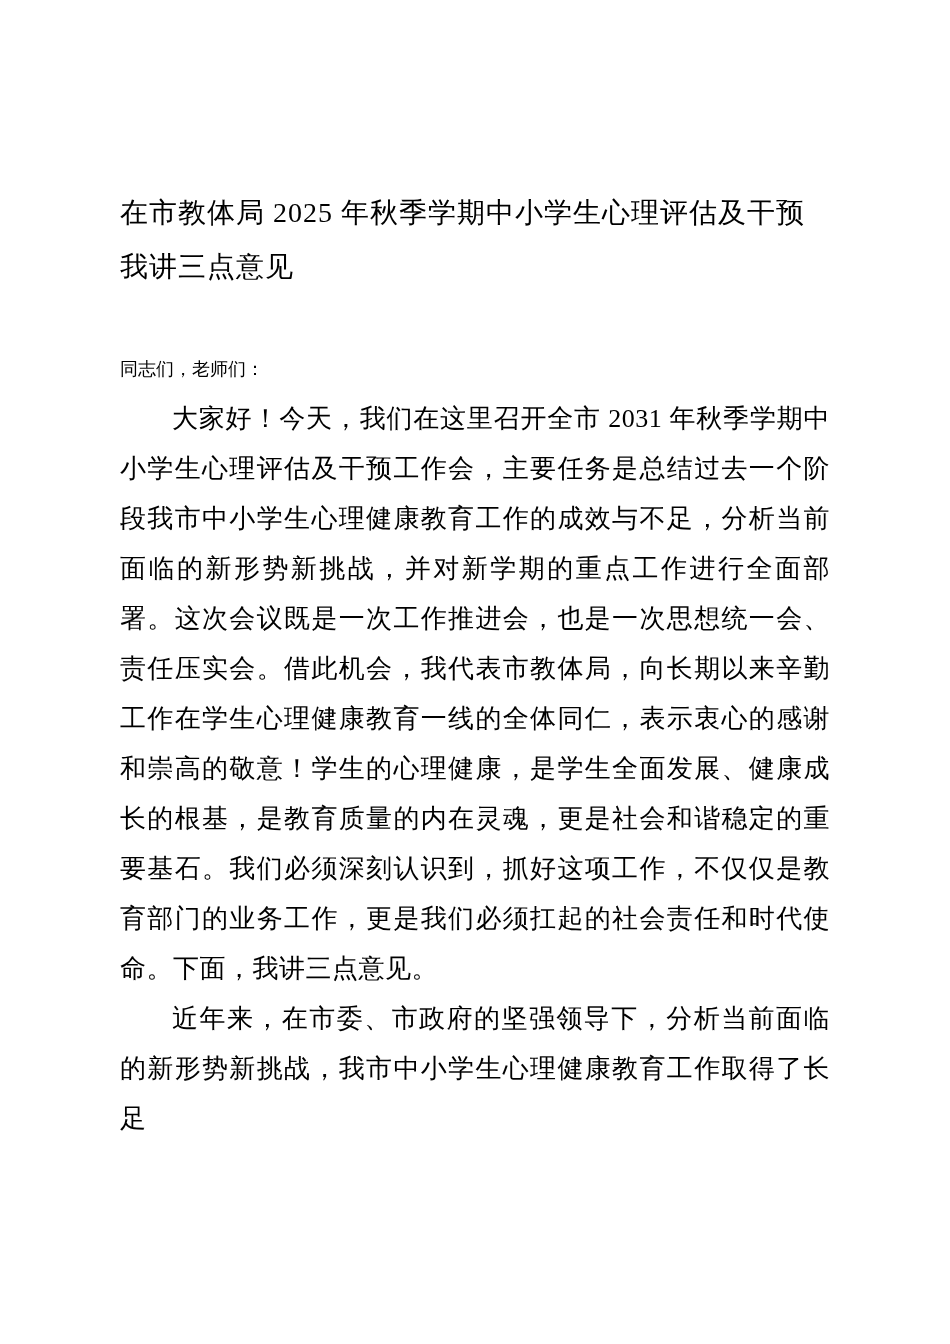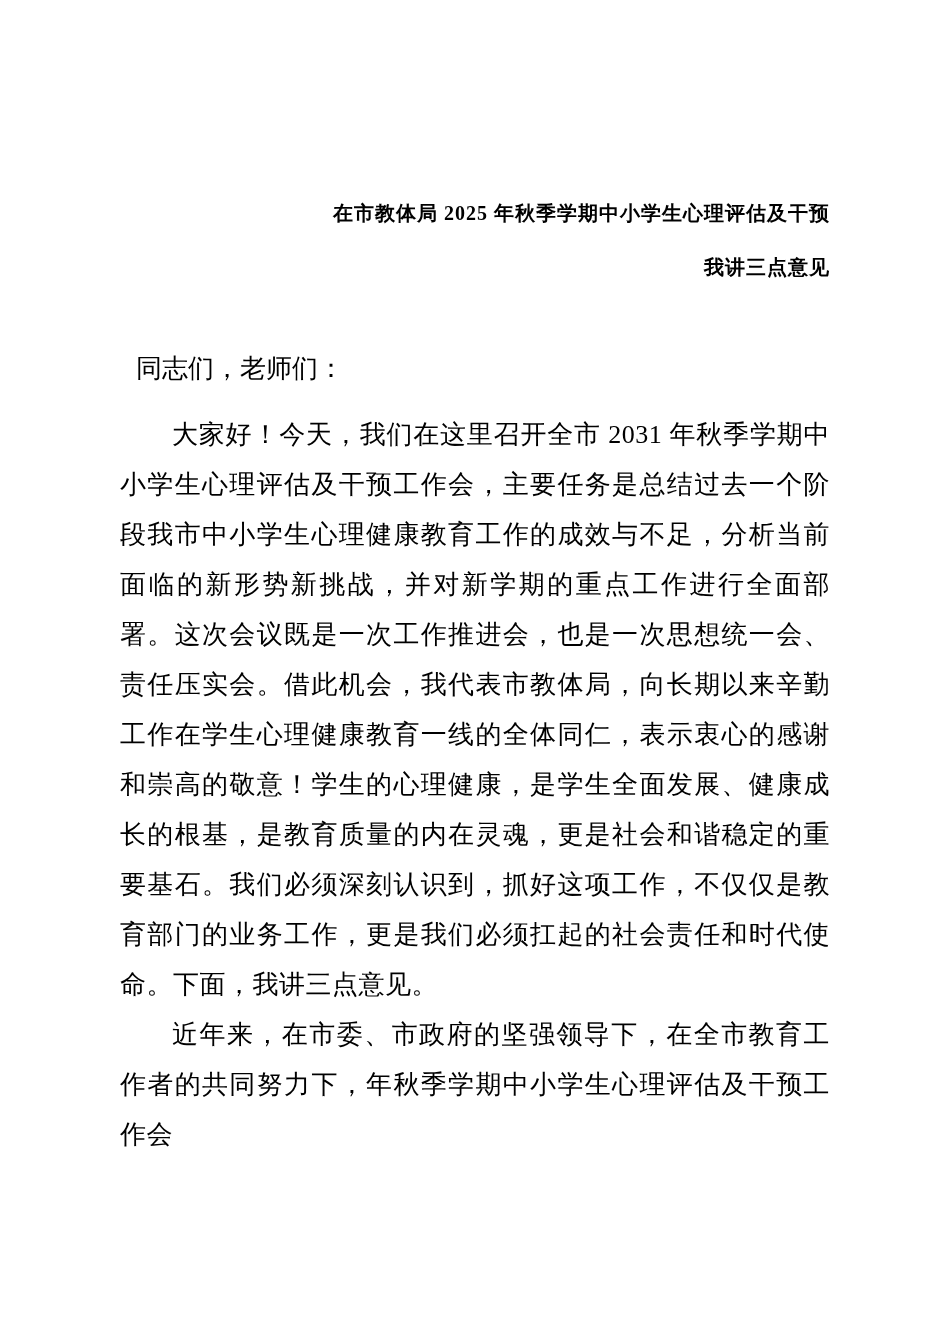--- a/index.html
+++ b/index.html
@@ -13,31 +13,31 @@
     height: 1344px;
     margin: 0 auto;
     background: #ffffff;
     box-sizing: border-box;
     padding: 186px 120px 0 120px;
     font-family: "Liberation Serif", "DejaVu Serif", serif;
     color: #000000;
     overflow: hidden;
   }
   .doc-title {
-    font-size: 20px;
-    font-weight: bold;
-    text-align: right;
+    font-size: 28px;
+    font-weight: normal;
+    text-align: left;
     line-height: 54px;
     letter-spacing: 1px;
     margin: 0 0 50px 0;
   }
   .salutation {
-    font-size: 26px;
+    font-size: 18px;
     line-height: 50px;
-    margin: 16px;
+    margin: 0;
     text-align: justify;
   }
   .para {
     font-size: 26px;
     line-height: 50px;
     margin: 0;
     text-indent: 2em;
     text-align: justify;
     text-justify: inter-ideograph;
     letter-spacing: 0.5px;
@@ -54,15 +54,15 @@
   <h1 class="doc-title">
     <span class="title-line">在市教体局 2025 年秋季学期中小学生心理评估及干预</span><br>
     <span class="title-line">我讲三点意见</span>
   </h1>
 
   <p class="salutation">同志们，老师们：</p>
 
   <p class="para">大家好！今天，我们在这里召开全市 2031 年秋季学期中小学生心理评估及干预工作会，主要任务是总结过去一个阶段我市中小学生心理健康教育工作的成效与不足，分析当前面临的新形势新挑战，并对新学期的重点工作进行全面部署。这次会议既是一次工作推进会，也是一次思想统一会、责任压实会。借此机会，我代表市教体局，向长期以来辛勤工作在学生心理健康教育一线的全体同仁，表示衷心的感谢和崇高的敬意！学生的心理健康，是学生全面发展、健康成长的根基，是教育质量的内在灵魂，更是社会和谐稳定的重要基石。我们必须深刻认识到，抓好这项工作，不仅仅是教育部门的业务工作，更是我们必须扛起的社会责任和时代使命。下面，我讲三点意见。</p>
 
 
-  <p class="para">近年来，在市委、市政府的坚强领导下，在全市教育工作者的共同努力下，年秋季学期中小学生心理评估及干预工作会</p>
+  <p class="para">近年来，在市委、市政府的坚强领导下，分析当前面临的新形势新挑战，我市中小学生心理健康教育工作取得了长足</p>
 
 </div>
 
 </body></html>

